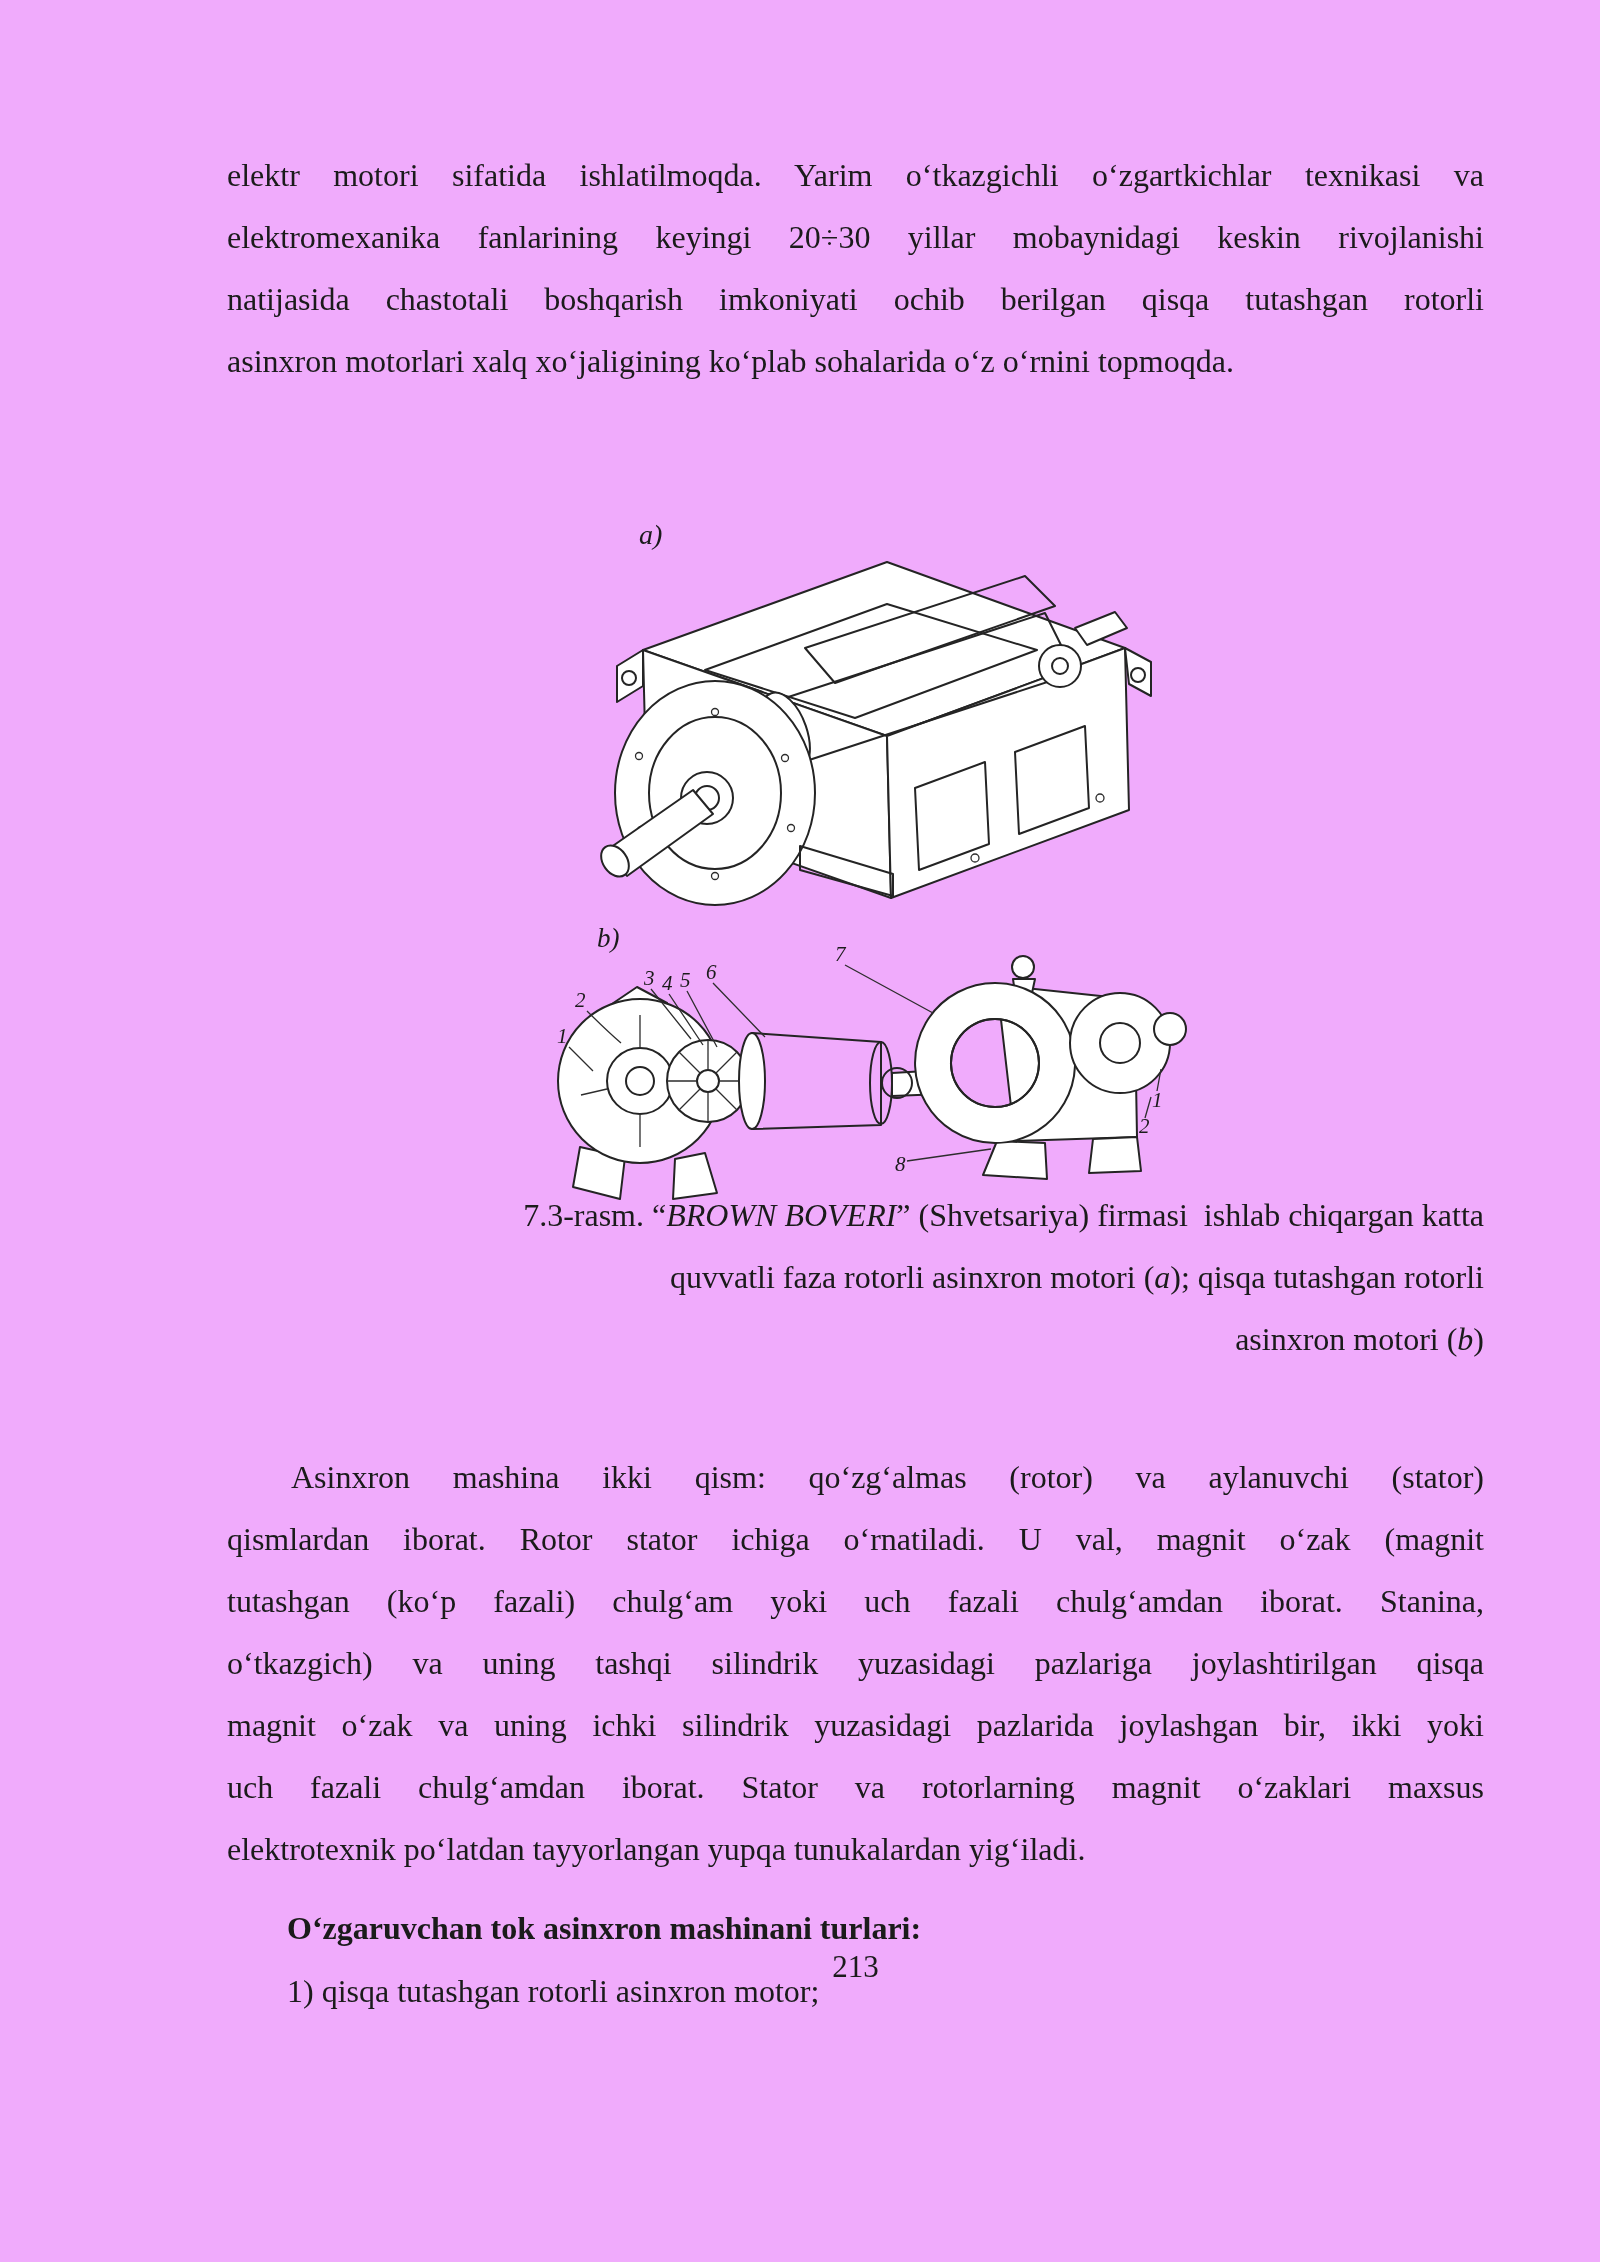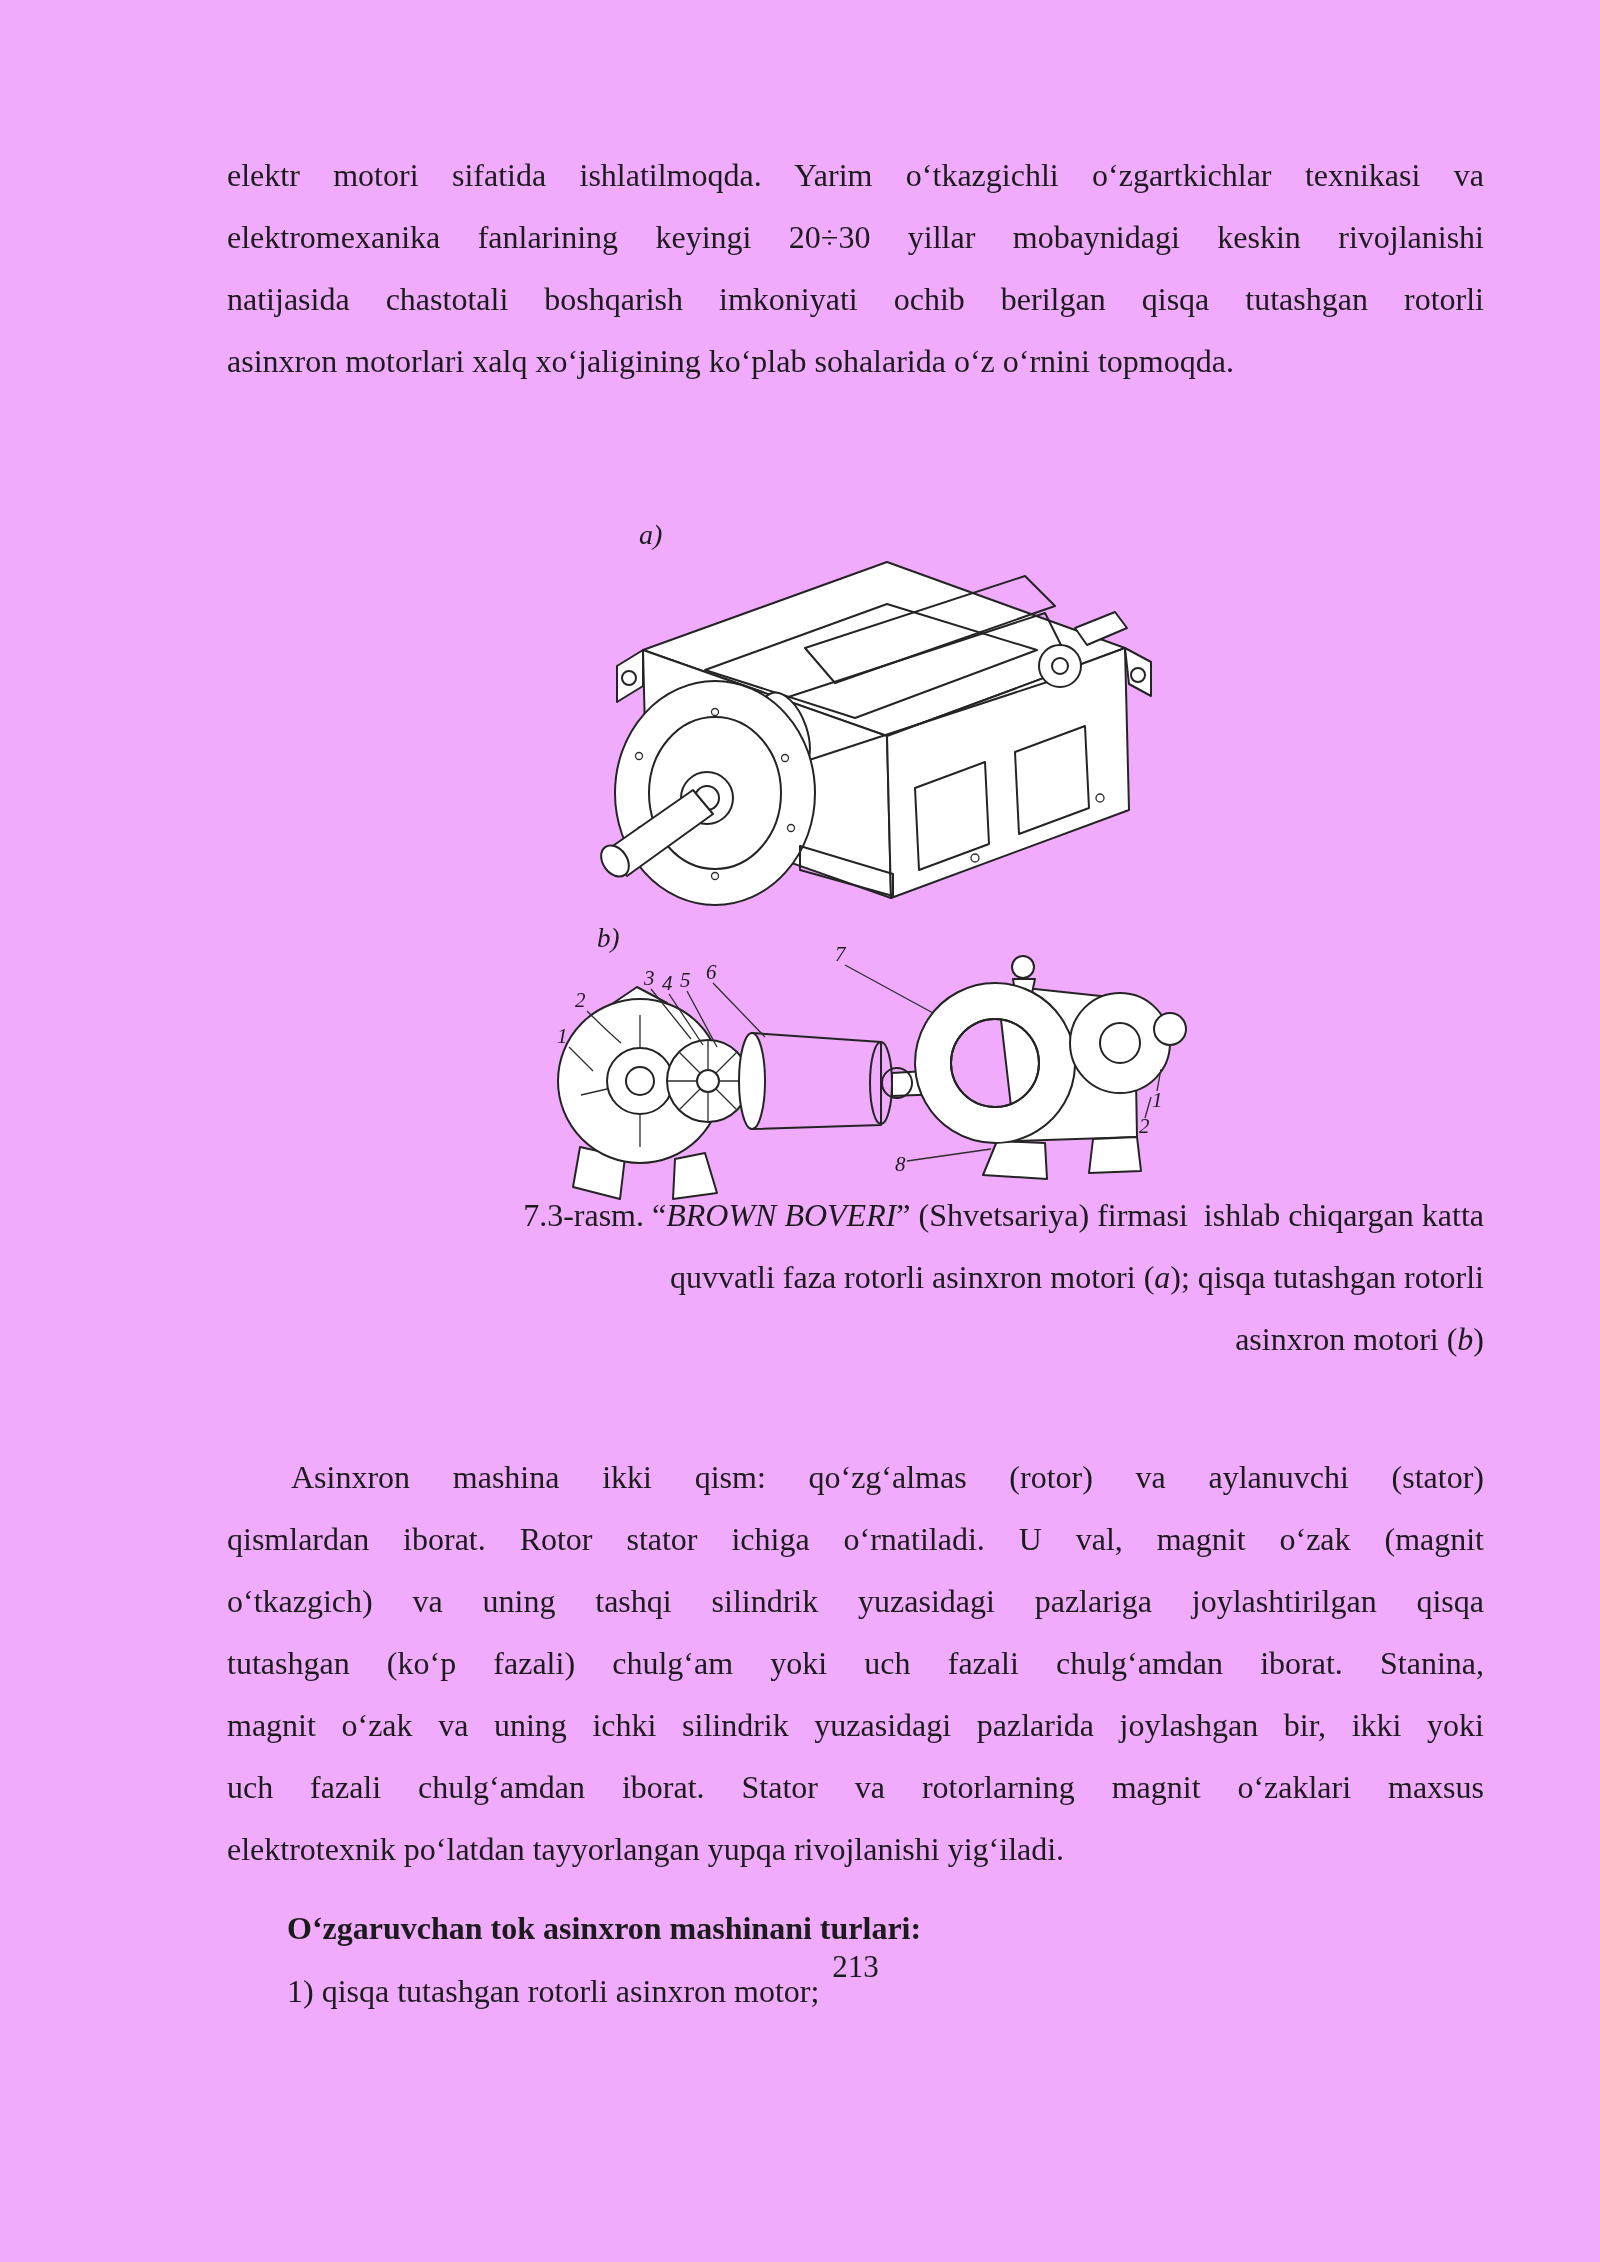--- a/index.html
+++ b/index.html
@@ -158,25 +158,25 @@
 
   <div class="tblock" style="top:1184px;">
     <div class="caption-line"><span>7.3-rasm. “</span><span class="italic">BROWN BOVERI</span><span>” (Shvetsariya) firmasi  ishlab chiqargan katta</span></div>
     <div class="caption-line"><span>quvvatli faza rotorli asinxron motori (</span><span class="italic">a</span><span>); qisqa tutashgan rotorli</span></div>
     <div class="caption-line"><span>asinxron motori (</span><span class="italic">b</span><span>)</span></div>
   </div>
 
   <div class="tblock" style="top:1446px;">
     <div class="jline indent">Asinxron mashina ikki qism: qo‘zg‘almas (rotor) va aylanuvchi (stator)</div>
     <div class="jline">qismlardan iborat. Rotor stator ichiga o‘rnatiladi. U val, magnit o‘zak (magnit</div>
+    <div class="jline">tutashgan (ko‘p fazali) chulg‘am yoki uch fazali chulg‘amdan iborat. Stanina,</div>
     <div class="jline">o‘tkazgich) va uning tashqi silindrik yuzasidagi pazlariga joylashtirilgan qisqa</div>
-    <div class="jline">tutashgan (ko‘p fazali) chulg‘am yoki uch fazali chulg‘amdan iborat. Stanina,</div>
     <div class="jline">magnit o‘zak va uning ichki silindrik yuzasidagi pazlarida joylashgan bir, ikki yoki</div>
     <div class="jline">uch fazali chulg‘amdan iborat. Stator va rotorlarning magnit o‘zaklari maxsus</div>
-    <div class="jline last">elektrotexnik po‘latdan tayyorlangan yupqa rivojlanishi yig‘iladi.</div>
+    <div class="jline last">elektrotexnik po‘latdan tayyorlangan yupqa tunukalardan yig‘iladi.</div>
   </div>
 
   <div class="tblock" style="top:1897px;">
     <div class="heading-line">O‘zgaruvchan tok asinxron mashinani turlari:</div>
   </div>
 
   <div class="tblock" style="top:1960px;">
     <div class="list-line">1) qisqa tutashgan rotorli asinxron motor;</div>
   </div>
 

